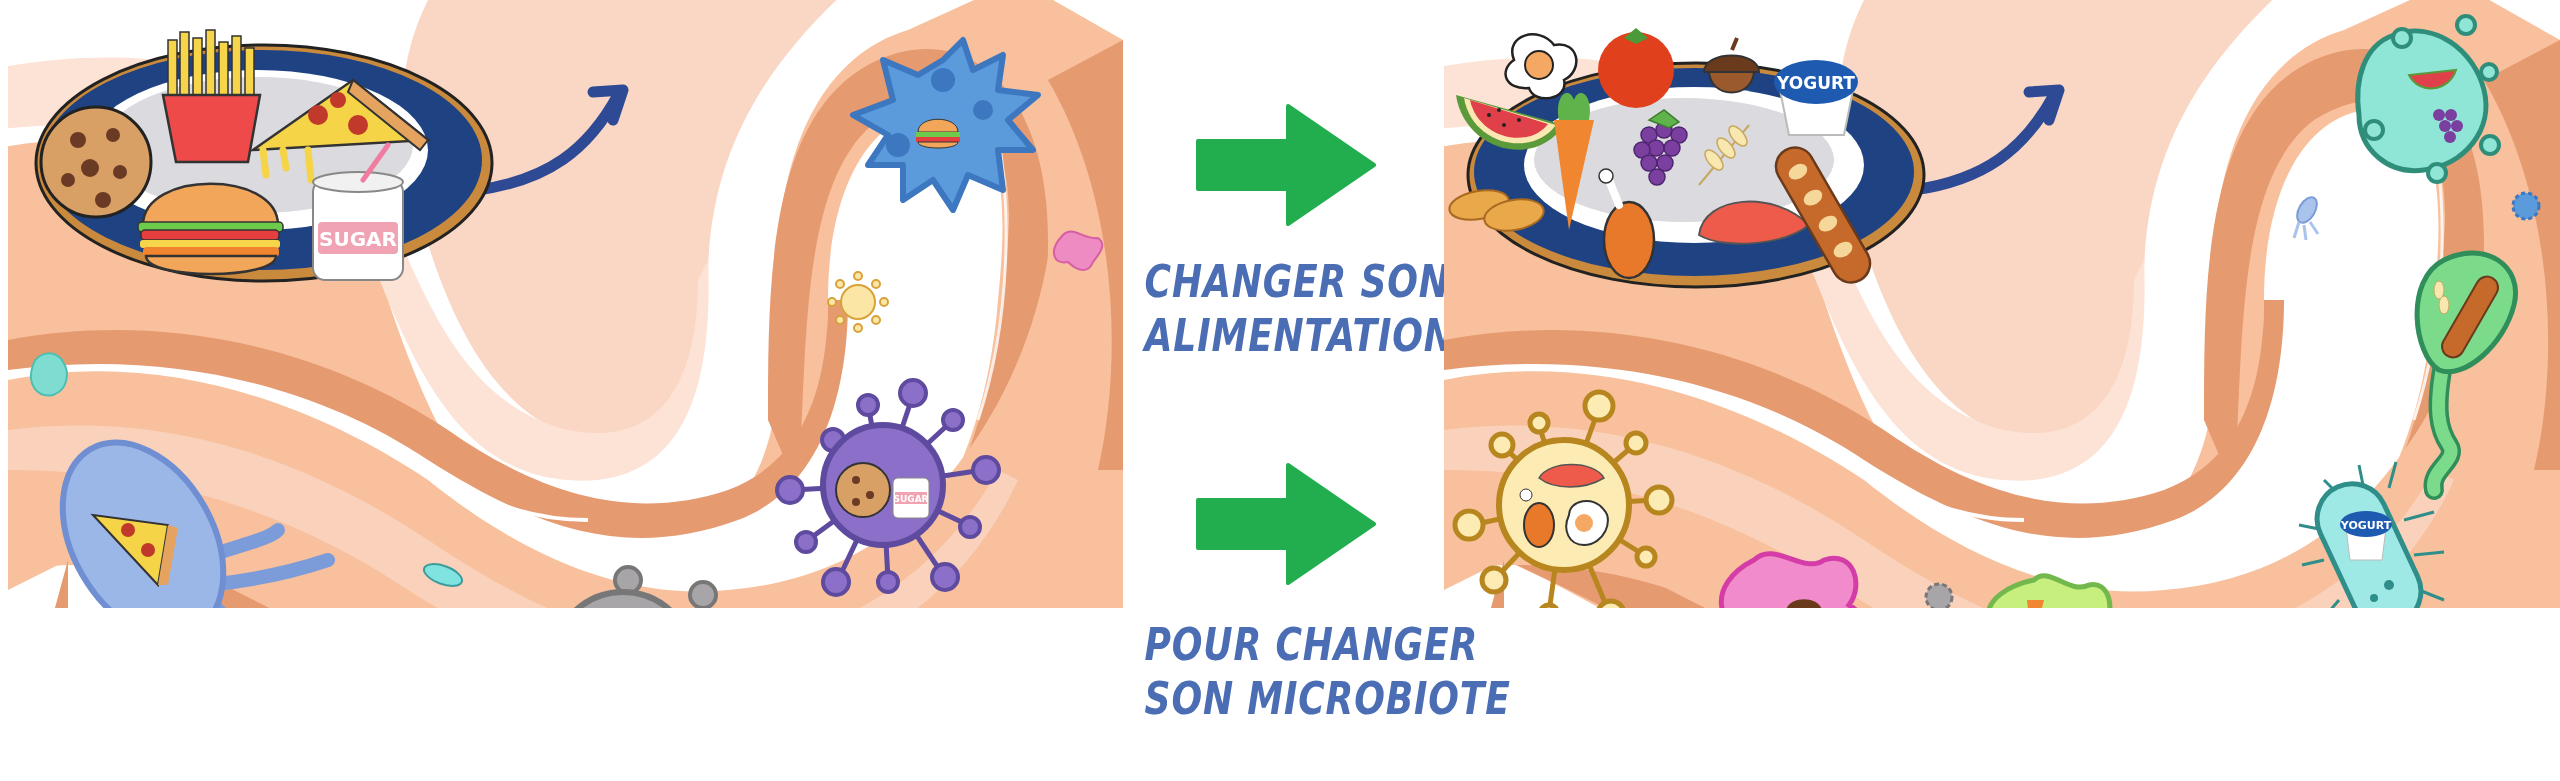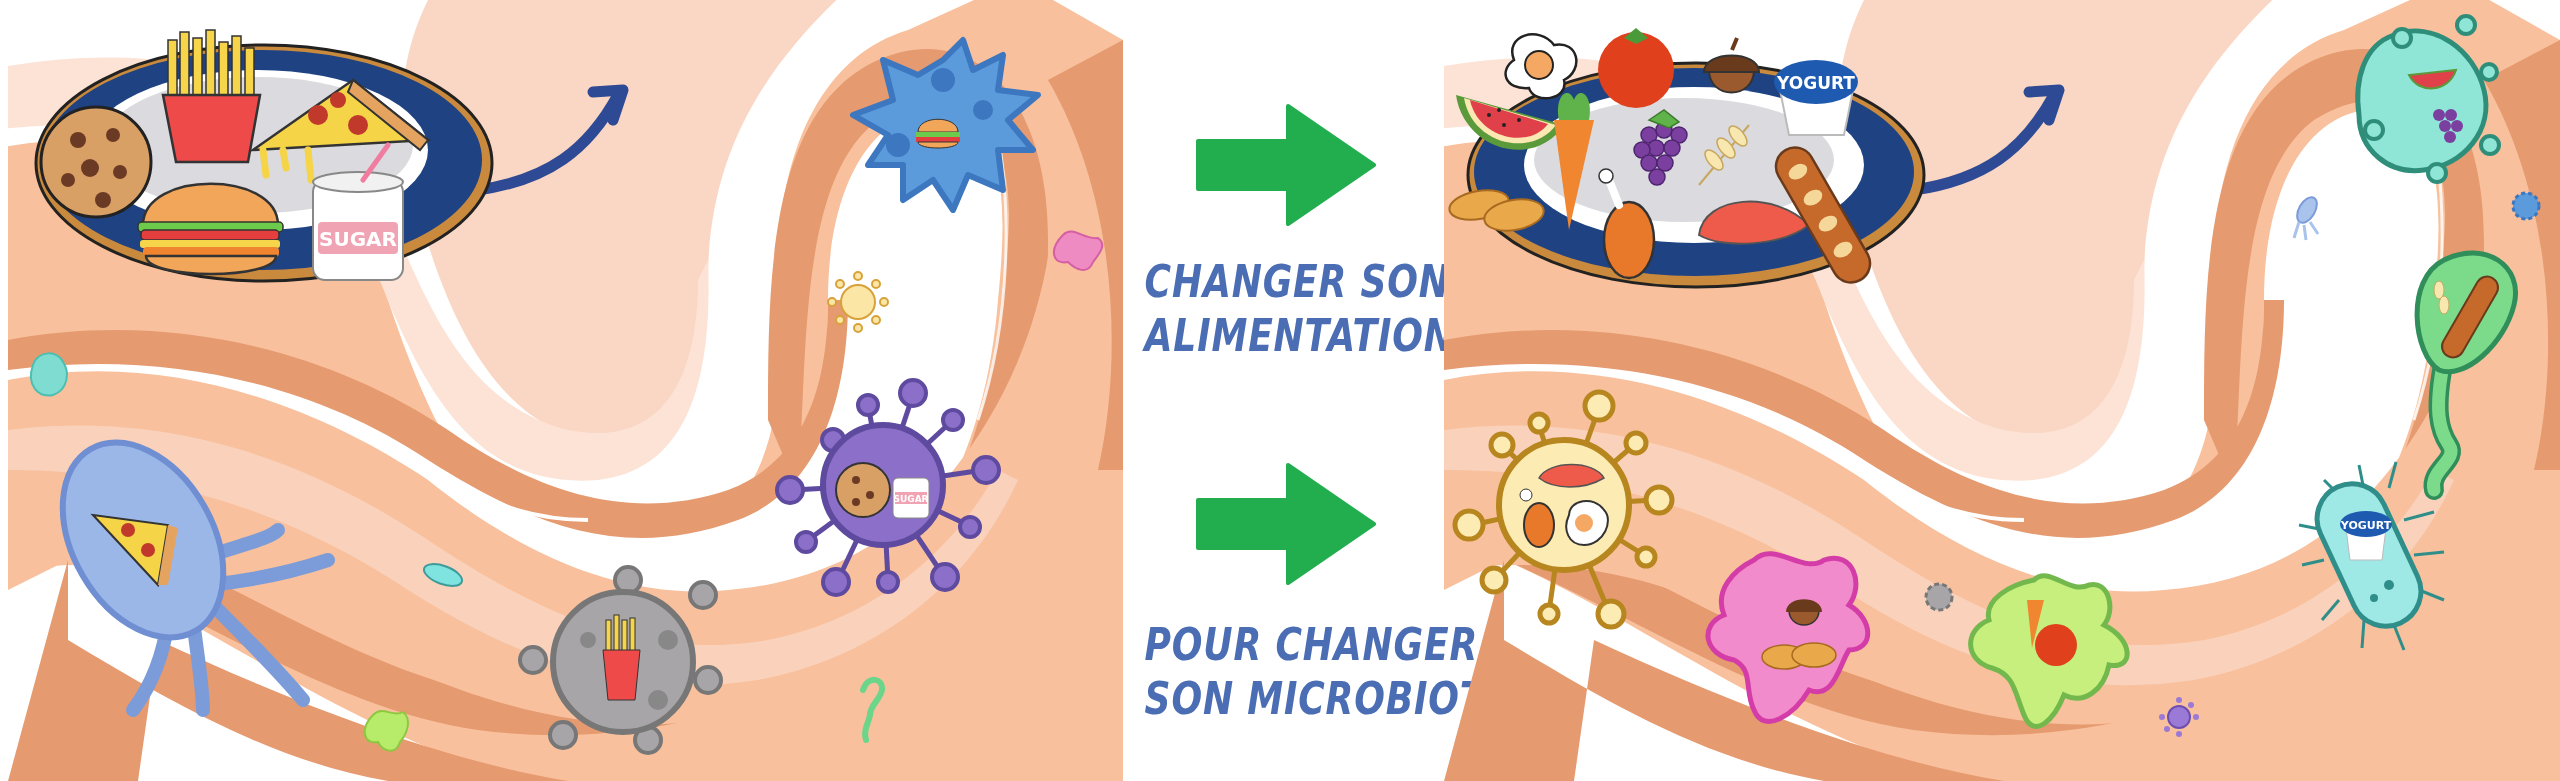--- a/index.html
+++ b/index.html
@@ -1,17 +1,17 @@
 <!DOCTYPE html>
 <html><head>
 <meta charset="utf-8">
 <style>
   html, body { margin: 0; padding: 0; background: #ffffff; }
   body { width: 2560px; height: 781px; position: relative; overflow: hidden; font-family: "DejaVu Sans", sans-serif; }
-  .panel { position: absolute; top: 0; height: 781px; overflow: hidden; }
+  .panel { position: absolute; top: 0; height: 608px; overflow: hidden; }
   .panel svg { position: absolute; left: 0; top: 0; }
   #panel-before { left: 8px; width: 1115px; }
   #panel-after { left: 1444px; width: 1116px; }
   .center { position: absolute; left: 1115px; top: 0; width: 329px; height: 760px; padding-left: 32px; }
   .green-arrow { position: absolute; left: 79px; width: 184px; height: 124px; }
   .caption {
     position: absolute; width: 329px; left: 0; text-align: center;
     font-family: "DejaVu Sans", sans-serif; font-weight: bold; font-style: oblique;
     color: #4A6DB3; letter-spacing: 1px; line-height: 54px; font-size: 44px;
     transform: scaleX(0.82); transform-origin: center;

